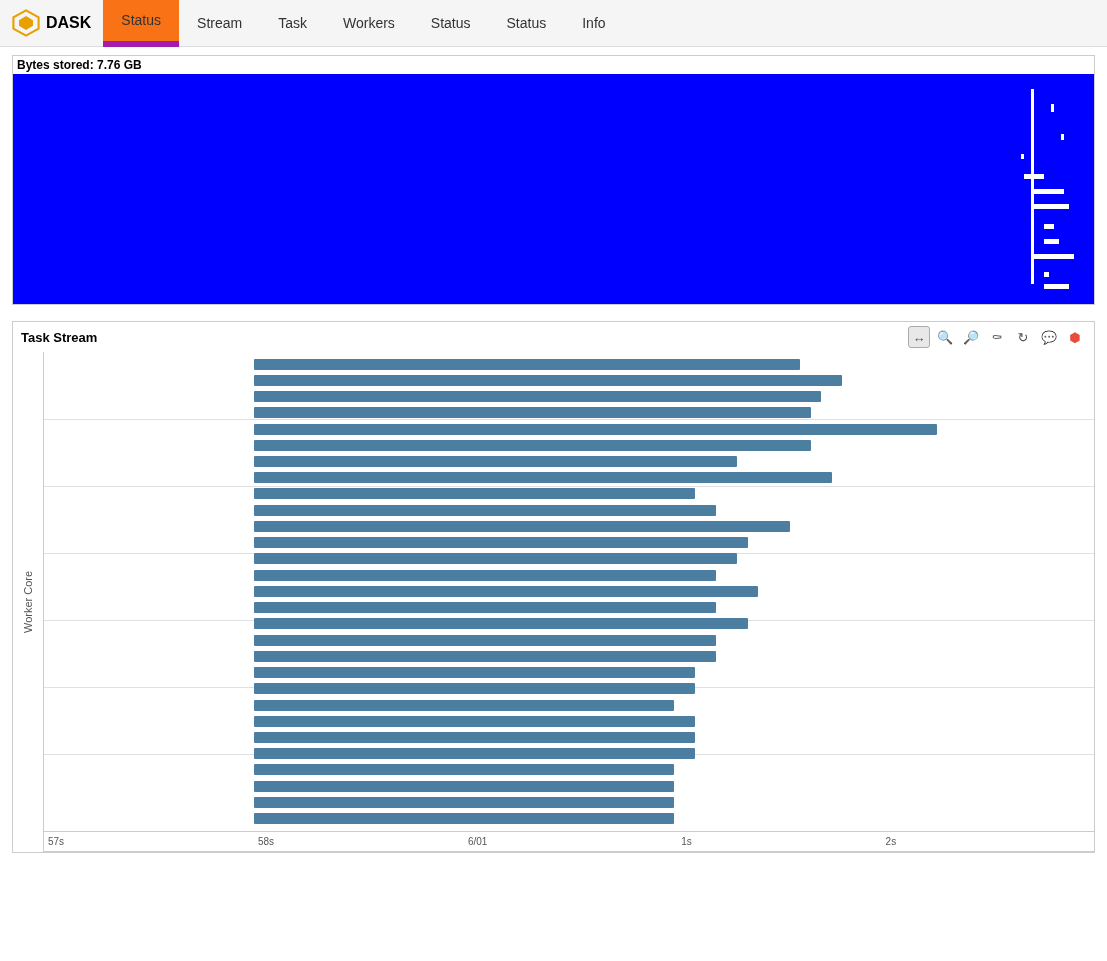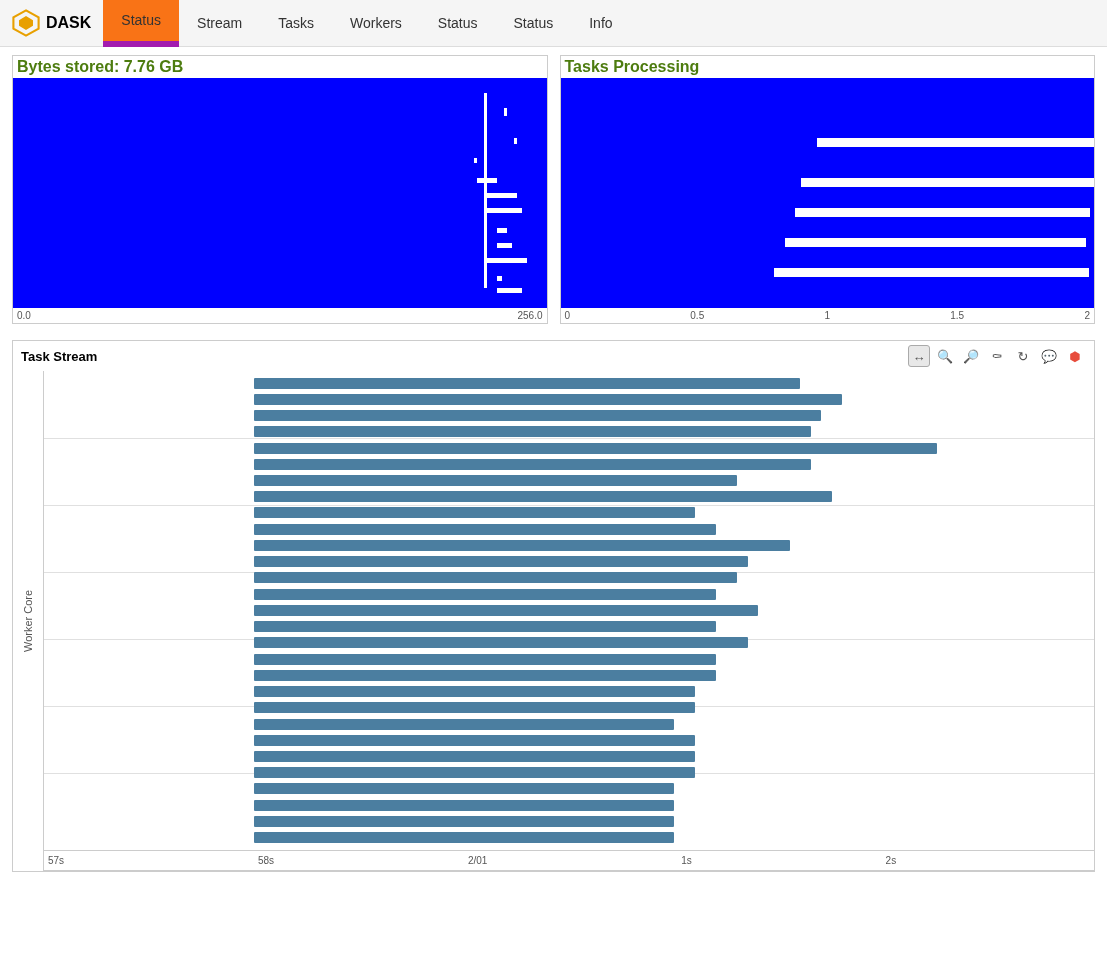--- a/index.html
+++ b/index.html
@@ -30,21 +30,21 @@
     .main { padding: 8px 12px; }
 
     
     .charts-row {
       display: flex; gap: 12px; margin-bottom: 16px;
     }
     .chart-panel {
       flex: 1; border: 1px solid #ccc;
     }
     .chart-title {
-      font-size: 16px; font-weight: bold; padding: 2px 4px; color: #4d7c0f;
+      font-size: 12px; font-weight: bold; padding: 2px 4px; color: #000000;
     }
     .chart-axis {
       display: flex; justify-content: space-between;
       font-size: 10px; color: #555; padding: 2px 4px;
     }
 
     
     .bytes-chart-area {
       background: #0000ff;
       height: 230px;
@@ -136,21 +136,21 @@
     </svg>
     <span>DASK</span>
   </div>
   <div class="nav-item active">
     <span>Status</span>
   </div>
   <div class="nav-item">
     <span>Stream</span>
   </div>
   <div class="nav-item">
-    <span>Tasks</span>
+    <span>Task</span>
   </div>
   <div class="nav-item">
     <span>Workers</span>
   </div>
   <div class="nav-item">
     <span>Status</span>
   </div>
   <div class="nav-item">
     <span>Status</span>
   </div>
@@ -175,45 +175,22 @@
         <div style="position:absolute;right:70px;top:80px;width:3px;height:5px;background:white;"></div>
         <div style="position:absolute;right:50px;top:100px;width:20px;height:5px;background:white;"></div>
         <div style="position:absolute;right:30px;top:115px;width:30px;height:5px;background:white;"></div>
         <div style="position:absolute;right:25px;top:130px;width:35px;height:5px;background:white;"></div>
         <div style="position:absolute;right:40px;top:150px;width:10px;height:5px;background:white;"></div>
         <div style="position:absolute;right:35px;top:165px;width:15px;height:5px;background:white;"></div>
         <div style="position:absolute;right:20px;top:180px;width:40px;height:5px;background:white;"></div>
         <div style="position:absolute;right:45px;top:198px;width:5px;height:5px;background:white;"></div>
         <div style="position:absolute;right:25px;top:210px;width:25px;height:5px;background:white;"></div>
       </div>
-      <div class="chart-axis">
-        <span>0.0</span>
-        <span>256.0</span>
-      </div>
     </div>
 
-    <div class="chart-panel">
-      <div class="chart-title">Tasks Processing</div>
-      <div class="tasks-chart-area">
-        <div style="position:absolute;top:0;left:0;right:0;bottom:0;background:#0000ff;"></div>
-
-        <div style="position:absolute;top:60px;left:48%;right:0;height:9px;background:white;"></div>
-        <div style="position:absolute;top:100px;left:45%;right:0;height:9px;background:white;"></div>
-        <div style="position:absolute;top:130px;left:44%;right:4px;height:9px;background:white;"></div>
-        <div style="position:absolute;top:160px;left:42%;right:8px;height:9px;background:white;"></div>
-        <div style="position:absolute;top:190px;left:40%;right:5px;height:9px;background:white;"></div>
-      </div>
-      <div class="chart-axis">
-        <span>0</span>
-        <span>0.5</span>
-        <span>1</span>
-        <span>1.5</span>
-        <span>2</span>
-      </div>
-    </div>
 
   </div>
 
   <div class="task-stream-panel">
     <div class="task-stream-header">
       <span class="task-stream-title">Task Stream</span>
       <div class="toolbar-icons">
         <div class="toolbar-icon active">↔</div>
         <div class="toolbar-icon">🔍</div>
         <div class="toolbar-icon">🔎</div>
@@ -322,21 +299,21 @@
               <div class="stream-bar" style="margin-left: 20%; width: 40%;"></div>
             </div>
             <div class="stream-bar-row">
               <div class="stream-bar" style="margin-left: 20%; width: 40%;"></div>
             </div>
           </div>
 
         <div class="x-axis">
           <span>57s</span>
           <span>58s</span>
-          <span>2/01</span>
+          <span>6/01</span>
           <span>1s</span>
           <span>2s</span>
           <span></span>
         </div>
       </div>
     </div>
   </div>
 
 </div>
 

